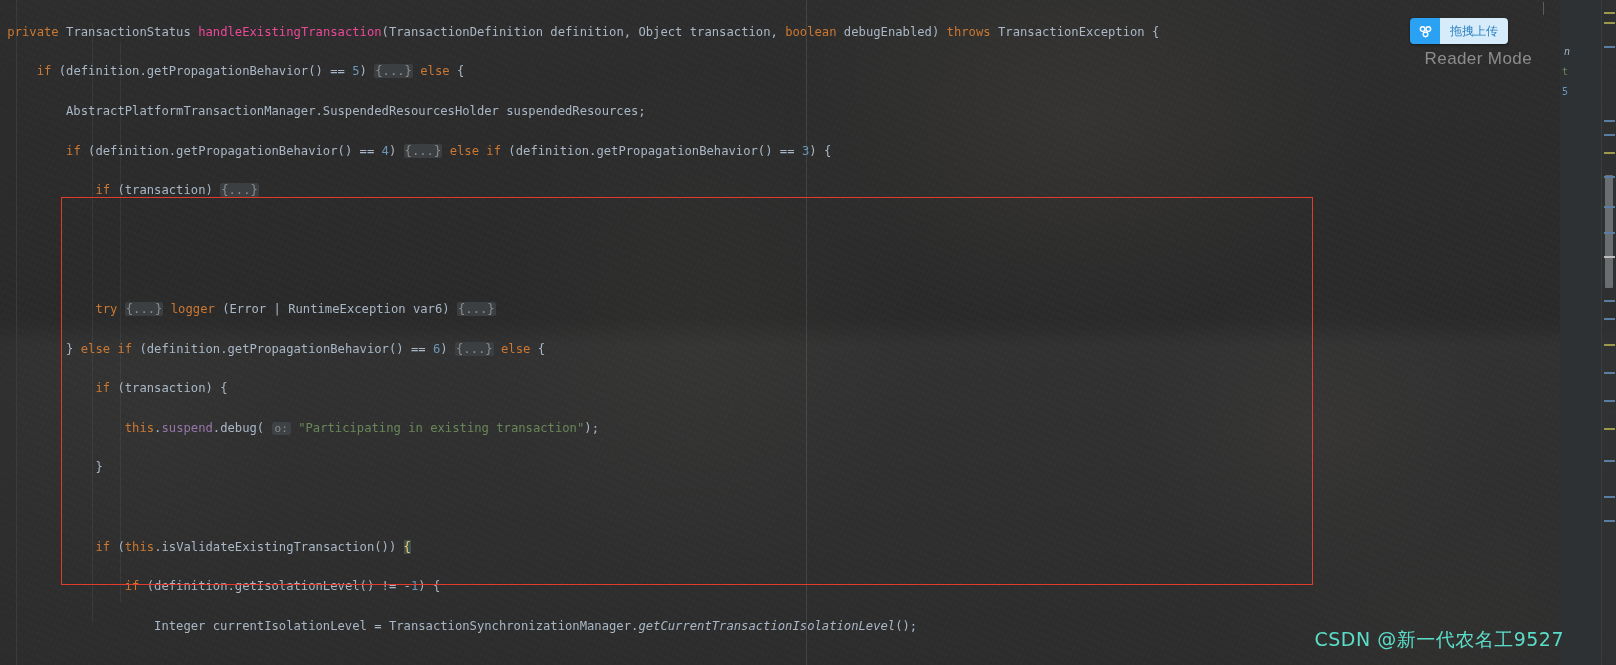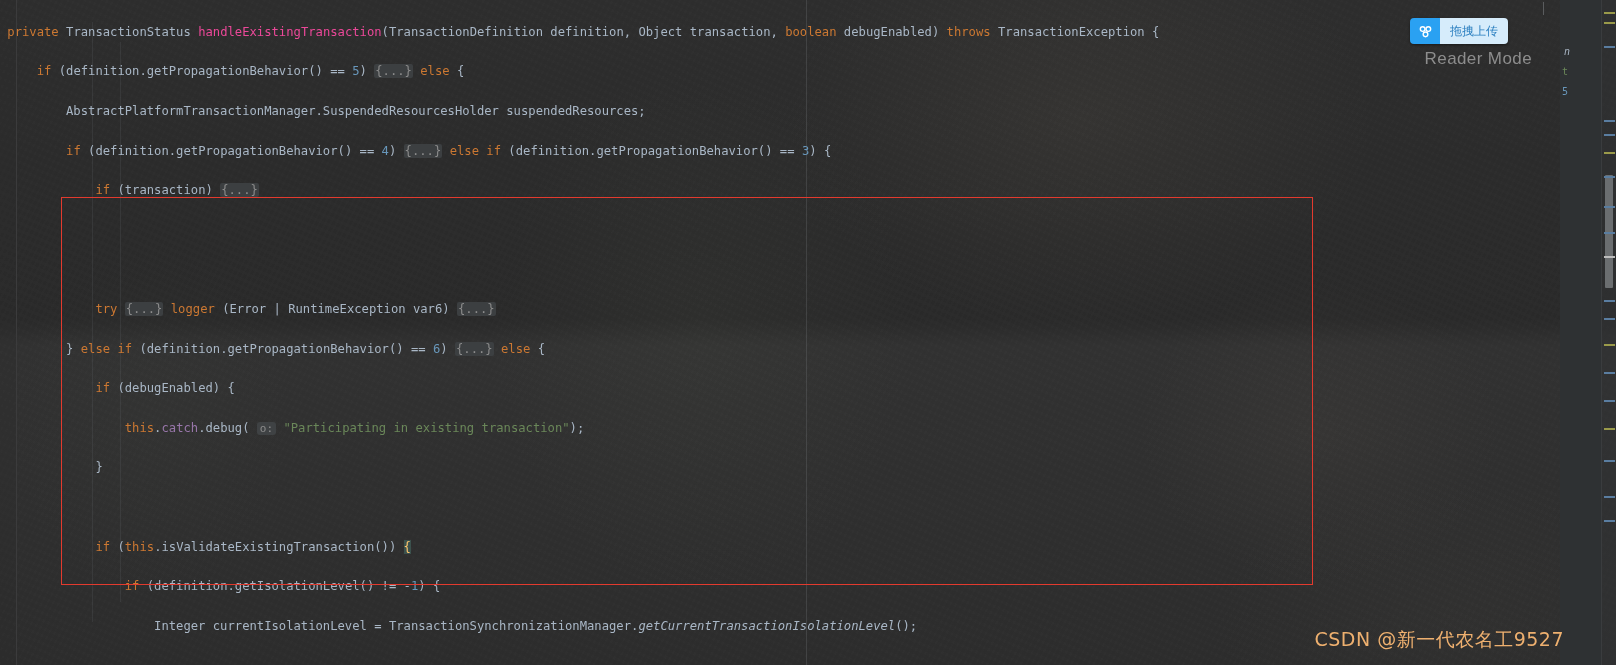--- a/index.html
+++ b/index.html
@@ -86,21 +86,21 @@
   }
   #upload-label{
     flex:1;height:26px;background:#d6ecfb;color:#2b7fc0;
     display:flex;align-items:center;justify-content:center;
     font-family:"DejaVu Sans","Liberation Sans",sans-serif;font-size:12px;
   }
   
   #watermark{
     position:absolute;right:52px;bottom:12px;
     font-family:"DejaVu Sans","Liberation Sans",sans-serif;
-    font-size:19px;color:#fdba74;opacity:.93;letter-spacing:.5px;
+    font-size:19px;color:#5eead4;opacity:.93;letter-spacing:.5px;
   }
   
   #sliver{
     position:absolute;left:1560px;top:0;width:42px;height:665px;
     background:#2e3133;overflow:hidden;
   }
   .sl{position:absolute;font-size:10px;font-family:"DejaVu Sans Mono",monospace;}
 </style>
 </head>
 <body>
@@ -118,22 +118,22 @@
 <div id="code">
 <div class="ln"><span class="txt">&nbsp;</span><span class="kw">private</span> <span class="txt">TransactionStatus</span> <span class="meth">handleExistingTransaction</span><span class="txt">(TransactionDefinition definition, Object transaction, </span><span class="kw">boolean</span><span class="txt"> debugEnabled) </span><span class="kw">throws</span><span class="txt"> TransactionException {</span></div>
 <div class="ln"><span class="txt">     </span><span class="kw">if</span><span class="txt"> (definition.getPropagationBehavior() == </span><span class="num">5</span><span class="txt">) </span><span class="fold">{...}</span><span class="txt"> </span><span class="kw">else</span><span class="txt"> {</span></div>
 <div class="ln"><span class="txt">         AbstractPlatformTransactionManager.SuspendedResourcesHolder suspendedResources;</span></div>
 <div class="ln"><span class="txt">         </span><span class="kw">if</span><span class="txt"> (definition.getPropagationBehavior() == </span><span class="num">4</span><span class="txt">) </span><span class="fold">{...}</span><span class="txt"> </span><span class="kw">else</span><span class="txt"> </span><span class="kw">if</span><span class="txt"> (definition.getPropagationBehavior() == </span><span class="num">3</span><span class="txt">) {</span></div>
 <div class="ln"><span class="txt">             </span><span class="kw">if</span><span class="txt"> (transaction) </span><span class="fold">{...}</span></div>
 <div class="ln"><span class="txt"> </span></div>
 <div class="ln"><span class="txt"> </span></div>
 <div class="ln"><span class="txt">             </span><span class="kw">try</span><span class="txt"> </span><span class="fold">{...}</span><span class="txt"> </span><span class="kw">logger</span><span class="txt"> (Error | RuntimeException var6) </span><span class="fold">{...}</span></div>
 <div class="ln"><span class="txt">         } </span><span class="kw">else</span><span class="txt"> </span><span class="kw">if</span><span class="txt"> (definition.getPropagationBehavior() == </span><span class="num">6</span><span class="txt">) </span><span class="fold">{...}</span><span class="txt"> </span><span class="kw">else</span><span class="txt"> {</span></div>
-<div class="ln"><span class="txt">             </span><span class="kw">if</span><span class="txt"> (debugEnabled) {</span></div>
-<div class="ln"><span class="txt">                 </span><span class="kw">this</span><span class="txt">.</span><span class="fld">catch</span><span class="txt">.debug( </span><span class="hint">o:</span><span class="txt"> </span><span class="str">"Participating in existing transaction"</span><span class="txt">);</span></div>
+<div class="ln"><span class="txt">             </span><span class="kw">if</span><span class="txt"> (transaction) {</span></div>
+<div class="ln"><span class="txt">                 </span><span class="kw">this</span><span class="txt">.</span><span class="fld">suspend</span><span class="txt">.debug( </span><span class="hint">o:</span><span class="txt"> </span><span class="str">"Participating in existing transaction"</span><span class="txt">);</span></div>
 <div class="ln"><span class="txt">             }</span></div>
 <div class="ln"><span class="txt"> </span></div>
 <div class="ln"><span class="txt">             </span><span class="kw">if</span><span class="txt"> (</span><span class="kw">this</span><span class="txt">.isValidateExistingTransaction()) </span><span class="brace-hl">{</span></div>
 <div class="ln"><span class="txt">                 </span><span class="kw">if</span><span class="txt"> (definition.getIsolationLevel() != -</span><span class="num">1</span><span class="txt">) {</span></div>
 <div class="ln"><span class="txt">                     Integer currentIsolationLevel = TransactionSynchronizationManager.</span><span class="mi">getCurrentTransactionIsolationLevel</span><span class="txt">();</span></div>
 
 
 
 
 

